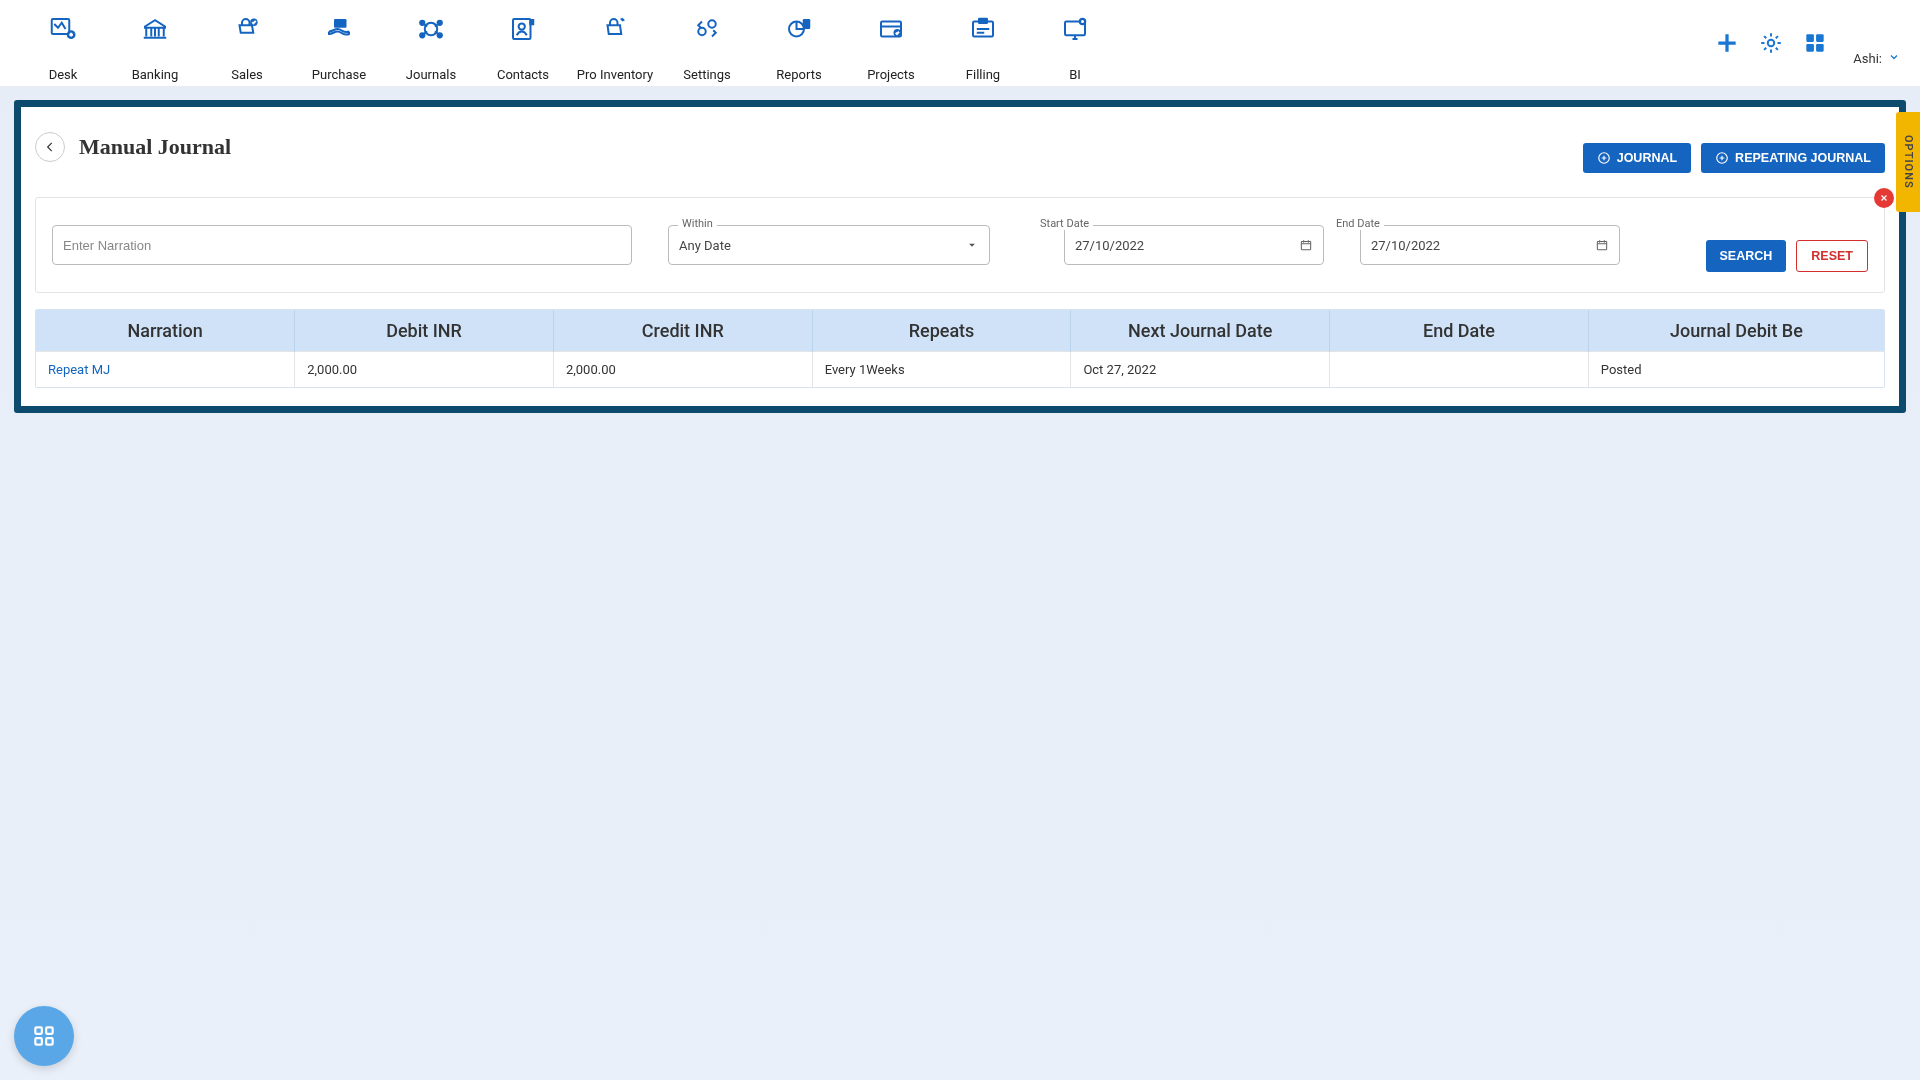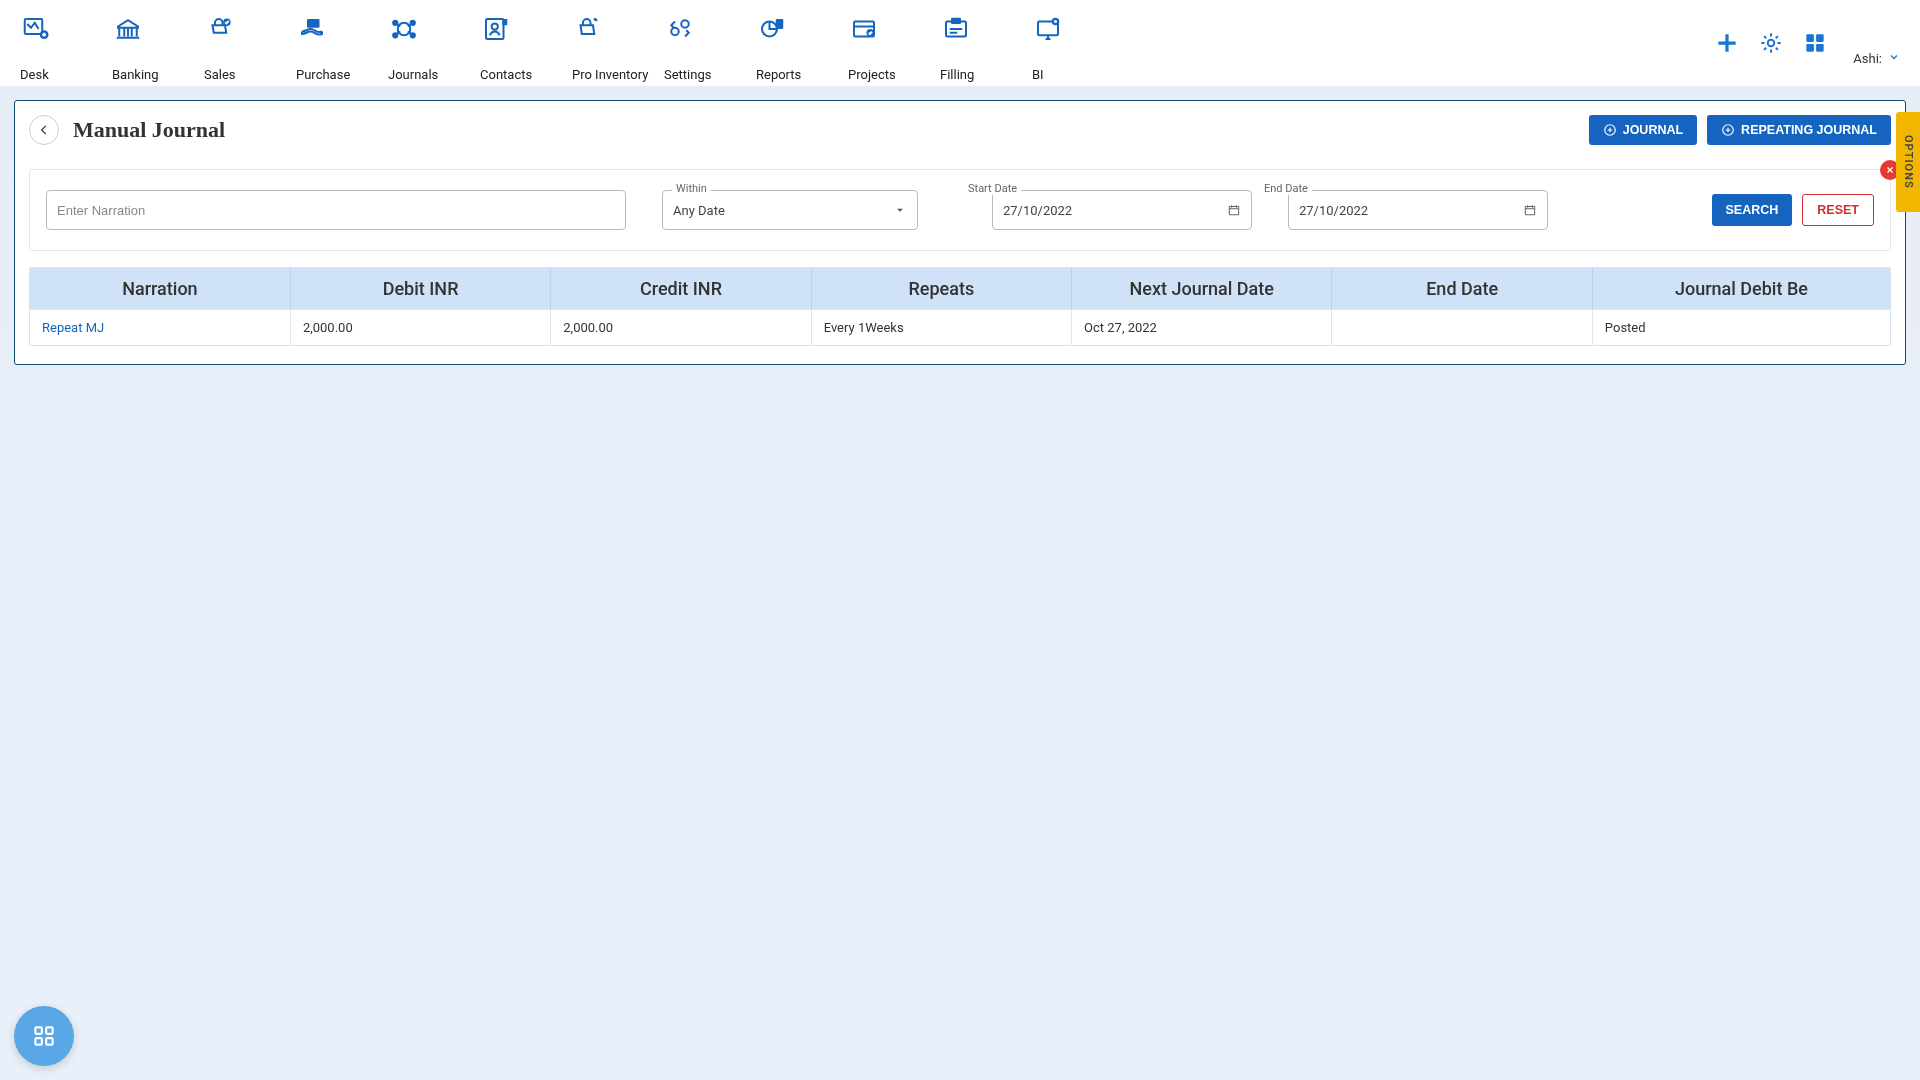--- a/index.html
+++ b/index.html
@@ -16,59 +16,59 @@
   .topbar {
     display: flex;
     align-items: center;
     justify-content: space-between;
     background: #fff;
     height: 86px;
     padding: 0 20px;
   }
   .nav-items { display: flex; gap: 6px; }
   .nav-item {
-    display: flex; flex-direction: column; align-items: flex-start;
+    display: flex; flex-direction: column; align-items: center;
     width: 86px; gap: 22px; padding-top: 8px;
     cursor: pointer;
   }
   .nav-icon {
     width: 32px; height: 32px; color: #1565c0;
     display: flex; align-items: center; justify-content: center;
   }
   .nav-icon svg { width: 30px; height: 30px; }
   .nav-label { font-size: 13px; color: #222; }
   .topbar-right { display: flex; align-items: center; gap: 16px; }
   .top-icon { width: 28px; height: 28px; display:flex; align-items:center; justify-content:center; cursor:pointer; color:#1976d2; }
   .top-icon svg { width: 26px; height: 26px; }
   .user-dd { display:flex; align-items:center; gap:6px; font-size:13px; color:#333; cursor:pointer; padding-left:8px;margin-top:31px;}
   .user-dd .chev { color:#1976d2; }
 
   
   .page-wrap { padding: 14px; }
   .page-card {
     background: #fff;
-    border: 1px solid #0c4a6e;
+    border: 7px solid #0c4a6e;
     border-radius: 3px;
     padding: 10px 14px 18px;
     position: relative;
   }
   .page-head {
     display:flex; align-items:center; justify-content:space-between;
     padding: 4px 0 10px;
   }
   .page-head-left { display:flex; align-items:center; gap:14px; }
   .back-btn {
     width: 30px; height: 30px; border:1px solid #ccc; border-radius:50%;
     display:flex; align-items:center; justify-content:center; cursor:pointer; background:#fff;
   }
   .page-title { font-family: Georgia, 'Times New Roman', serif; font-weight:600; font-size:22px; }
   .page-head-right { display:flex; gap:10px; }
   .btn {
     border:none; border-radius:3px; padding:8px 14px; font-size:12.5px; font-weight:700;
-    cursor:pointer; display:flex; align-items:center; gap:6px;
+    cursor:pointer; display:flex; align-items:center; gap:6px;margin-top:22px;
   }
   .btn-primary { background:#1565c0; color:#fff; }
   .btn-outline-red { background:#fff; color:#d32f2f; border:1px solid #d32f2f; }
   .plus-circ { width:14px; height:14px; }
 
   
   .tabs-row {
     border:1px solid #e3e3e3; border-radius:3px; padding: 0 6px;
     display:flex; align-items:stretch; height:44px;
   }
@@ -92,21 +92,21 @@
     position:absolute; top:-10px; right:-10px; width:20px; height:20px;
     border-radius:50%; background:#e53935; color:#fff; font-size:12px;
     display:flex; align-items:center; justify-content:center; cursor:pointer;
   }
   .f-input, .f-select, .f-date {
     height:40px; border:1px solid #bbb; border-radius:4px; padding:0 10px;
     font-size:13px; background:#fff; color:#444;
   }
   .f-input { width: 580px; }
   .f-input::placeholder { color:#888; }
-  .sel-wrap { position:relative; width:256px; }
+  .sel-wrap { position:relative; width:322px; }
   .sel-label {
     position:absolute; top:-8px; left:10px; font-size:11px; color:#666;
     background:#fff; padding:0 4px;
   }
   .f-select { width:100%; text-align:left; display:flex; align-items:center; justify-content:space-between; cursor:pointer;}
   .date-wrap { position:relative; width:260px; }
   .f-date { width:100%; display:flex; align-items:center; justify-content:space-between;margin-left:38px; }
   .filter-actions { display:flex; gap:10px; margin-left:auto; }
 
   

